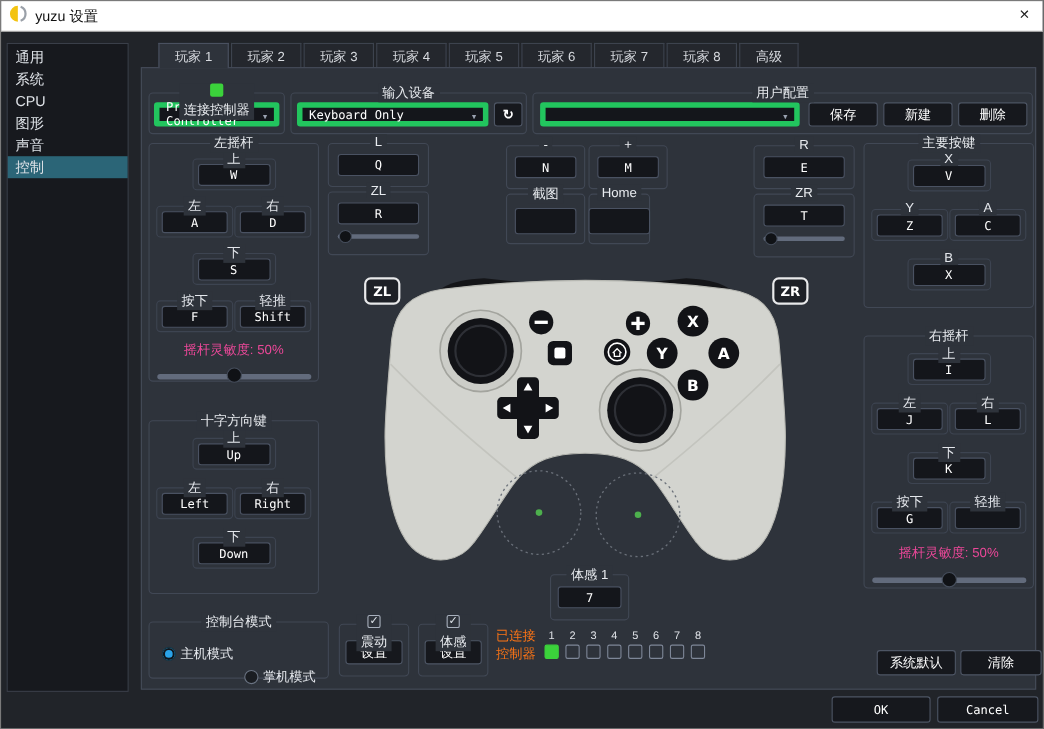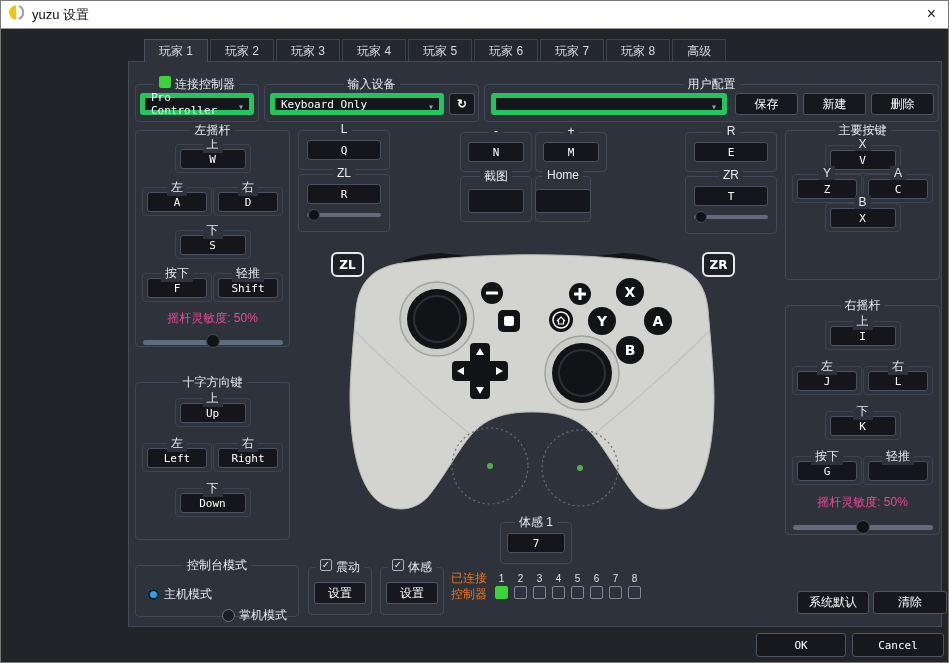--- a/index.html
+++ b/index.html
@@ -44,21 +44,21 @@
   .slider .track { position:absolute; left:0; right:0; top:5px; height:5px; background:#626b7c; border-radius:3px; }
   .slider .handle { position:absolute; top:50%; transform:translate(-50%,-50%); width:14px; height:14px; border-radius:50%; background:#101216; border:1px solid #454d5b; }
   .slider.mini { height:11px; }
   .slider.mini .track { top:4px; height:4px; }
   .slider.mini .handle { width:12px; height:12px; }
 
   .sens-label { font-size:12px; color:#ec4899; }
 
   .greenbox { width:12px; height:12px; background:#3bd23b; border-radius:2px; display:inline-block; }
   .checkbox { width:12px; height:12px; border:1px solid #a8b0bd; border-radius:2px; display:inline-flex; align-items:center; justify-content:center; font-size:10px; color:#dfe4ea; line-height:10px; }
-  .titlerow { display:flex; align-items:flex-start; gap:4px; }
+  .titlerow { display:flex; align-items:center; gap:4px;flex-direction:column; }
 
   .radio { width:13px; height:13px; border-radius:50%; background:#1a1d22; border:1px solid #6a7382; display:inline-block; }
   .radio.sel { background:#2aa3e8; border:1px solid #17323f; box-shadow:inset 0 0 0 2px #10161c; }
   .radiolabel { font-size:12px; color:#e4e7ec; }
 
   .conn-cell { display:flex; flex-direction:column; align-items:center; gap:2px; width:17px; }
   .conn-num { font-size:10px; color:#dfe2e7; }
   .conn-box { width:13px; height:13px; border:1px solid #7e8798; border-radius:2px; }
   .conn-box.on { background:#3bd23b; border-color:#3bd23b; }
 
@@ -76,20 +76,28 @@
     <span class="app-icon">
       <svg width="17" height="17" viewBox="0 0 20 20">
         <path d="M8.5 1.5 A 8.5 8.5 0 0 0 8.5 18.5 Z" fill="#f3c310"></path>
         <path d="M11.5 2.5 A 8 8 0 0 1 11.5 17.5" fill="none" stroke="#9aa0a8" stroke-width="2.4"></path>
       </svg>
     </span>
     <span class="title-text">yuzu 设置</span>
     <span class="close-btn">×</span>
   </div>
 
+  <ul class="sidebar">
+    <li class="side-item">通用</li>
+    <li class="side-item">系统</li>
+    <li class="side-item">CPU</li>
+    <li class="side-item">图形</li>
+    <li class="side-item">声音</li>
+    <li class="side-item selected">控制</li>
+  </ul>
 
   <div class="main">
 
     <div class="tabbar">
       <div class="tab active">玩家 1</div>
       <div class="tab">玩家 2</div>
       <div class="tab">玩家 3</div>
       <div class="tab">玩家 4</div>
       <div class="tab">玩家 5</div>
       <div class="tab">玩家 6</div>
@@ -207,21 +215,21 @@
       </div>
       <div class="grp flexcol" style="left:556px; top:114px; width:92px; height:58px; padding-top:9px; gap:5px;">
         <span class="gtitle">ZR</span>
         <button class="keybtn" style="width:74px;">T</button>
         <div class="slider mini" style="width:74px;">
           <div class="track"></div>
           <div class="handle" style="left:9%;"></div>
         </div>
       </div>
 
-      <div class="grp flexcol" style="left:656px; top:68px; width:155px; height:150px; padding-top:14px; ">
+      <div class="grp flexcol" style="left:656px; top:68px; width:155px; height:150px; padding-top:14px; gap:16px;">
         <span class="gtitle">主要按键</span>
         <div class="sub" style="width:76px;">
           <span class="stitle">X</span>
           <button class="keybtn">V</button>
         </div>
         <div class="duo">
           <div class="sub" style="width:70px;">
             <span class="stitle">Y</span>
             <button class="keybtn">Z</button>
           </div>

